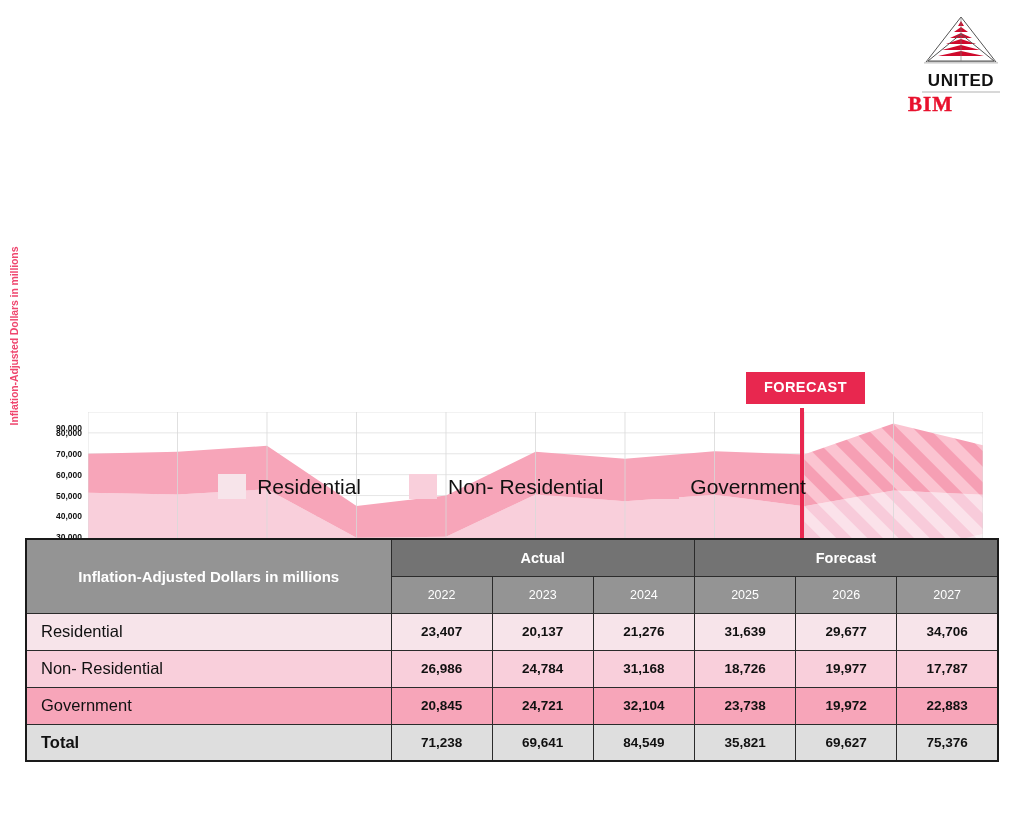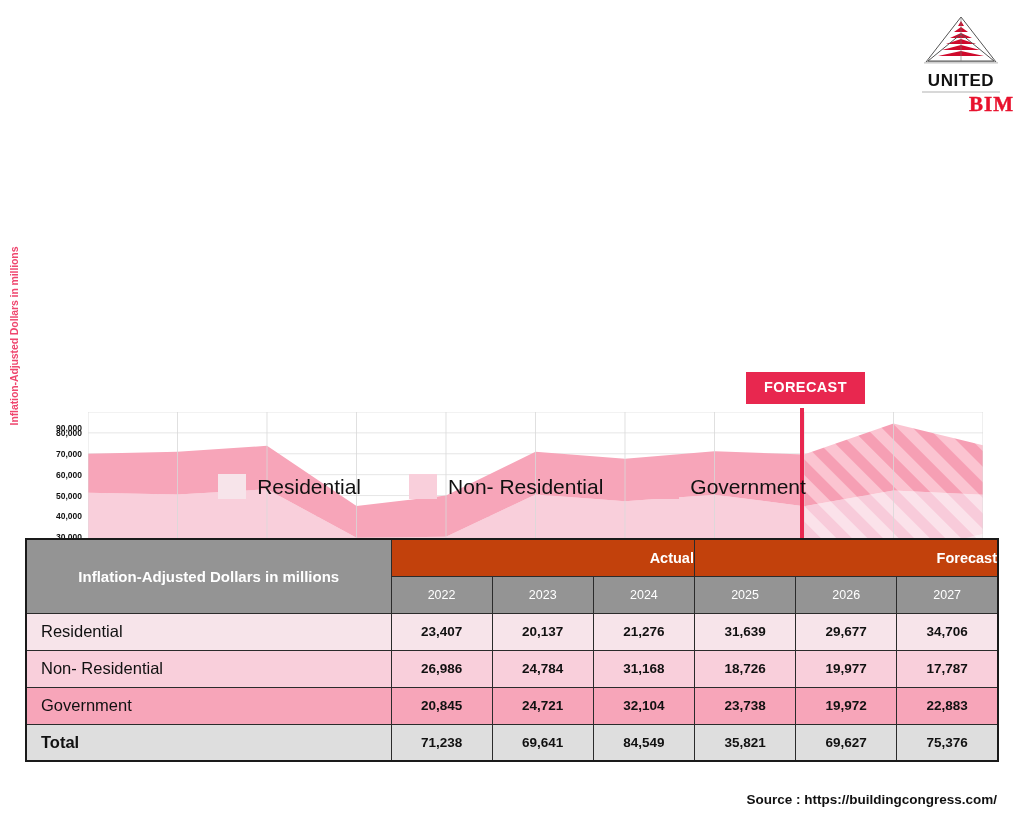--- a/index.html
+++ b/index.html
@@ -14,21 +14,21 @@
   
   .logo { position: absolute; left: 908px; top: 14px; width: 106px; height: 92px; }
   .logo-mark { position: relative; width: 106px; height: 52px; }
   .logo-united {
     text-align: center; font-size: 17px; font-weight: 700; letter-spacing: 0.5px;
     color: #111; line-height: 1; margin-top: 6px;
     font-family: "Liberation Sans", sans-serif;
   }
   .logo-rule { width: 78px; height: 1.5px; background: #d8d8d8; margin: 2px auto 1px auto; }
   .logo-bim {
-    text-align: right; font-size: 21px; font-weight: 700; letter-spacing: 1px;
+    text-align: left; font-size: 21px; font-weight: 700; letter-spacing: 1px;
     color: #e8112d; line-height: 1;
     font-family: "Liberation Serif", serif;
     -webkit-text-stroke: 0.4px #e8112d;
   }
 
   
   .title {
     position: absolute; left: 0; top: 110px; width: 1024px;
     text-align: center; font-size: 33px; font-weight: 700;
     letter-spacing: 0.4px; color: #111;
@@ -85,22 +85,22 @@
   table.data {
     width: 974px; border-collapse: collapse; table-layout: fixed;
     border: 2px solid #1a1a1a;
   }
   table.data td, table.data th { border: 1px solid #2b2b2b; }
   .th-main {
     background: #949494; color: #fff; font-size: 15px; font-weight: 700;
     text-align: center; vertical-align: middle; height: 74px; padding: 0 10px;
   }
   .th-group {
-    background: #c2410c; color: #fff; font-size: 14.5px; font-weight: 700;
-    text-align: right; height: 37px;
+    background: #737373; color: #fff; font-size: 14.5px; font-weight: 700;
+    text-align: center; height: 37px;
   }
   .th-year {
     background: #949494; color: #fff; font-size: 12.5px; font-weight: 400;
     text-align: center; height: 37px;
   }
   .row-label {
     font-size: 16.5px; color: #111; text-align: left; padding-left: 14px; height: 37px;
   }
   .cell-val {
     font-size: 13.5px; font-weight: 700; color: #111; text-align: center; height: 37px;
@@ -304,15 +304,14 @@
             <td class="cell-val">69,641</td>
             <td class="cell-val">84,549</td>
             <td class="cell-val">35,821</td>
             <td class="cell-val">69,627</td>
             <td class="cell-val">75,376</td>
           </tr>
         </tbody>
     </table>
   </div>
 
-  <div class="source">Source : https://buildingcongress.com/</div>
 
 </div>
 
 </body></html>

